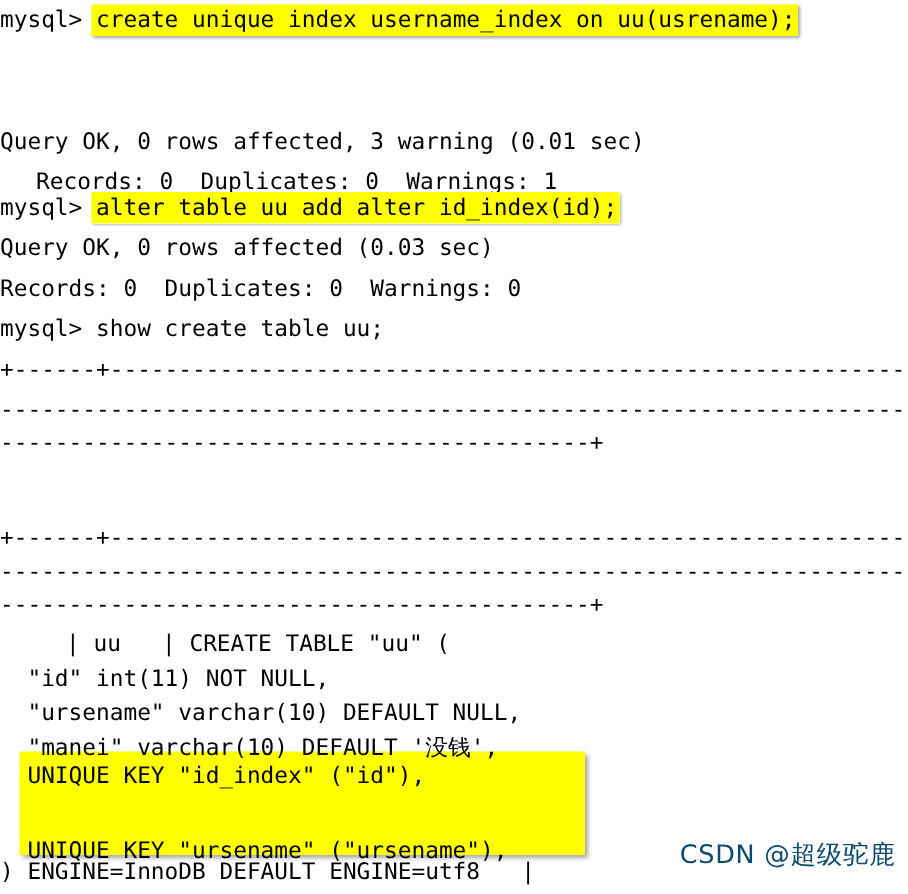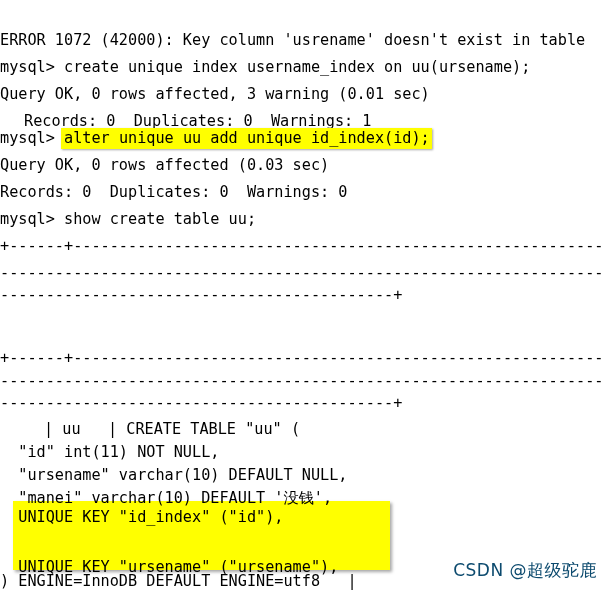--- a/index.html
+++ b/index.html
@@ -56,27 +56,26 @@
     z-index: 3;
   }
 </style>
 </head>
 <body>
 
 <div id="terminal">
 
   <div class="hl-block" id="hlblock" style="left: 13px; top: 501px; width: 377px; height: 69px;"></div>
 
+  <div class="line" style="top:0px;"><span>mysql&gt; </span><span class="hl">create unique index username_index on uu(usrename);</span></div>
 
-  <div class="line" style="top:27px;">ERROR 1072 (42000): Key column 'usrename' doesn't exist in table</div>
-  <div class="line" style="top:54px;">mysql&gt; create unique index username_index on uu(ursename);</div>
   <div class="line" style="top:81px;">Query OK, 0 rows affected, 3 warning (0.01 sec)</div>
   <div class="line" style="top:108px;margin-left:24px;">Records: 0  Duplicates: 0  Warnings: 1</div>
 
-  <div class="line" style="top:125px;"><span>mysql&gt; </span><span class="hl">alter unique uu add unique id_index(id);</span></div>
+  <div class="line" style="top:125px;"><span>mysql&gt; </span><span class="hl">alter table uu add alter id_index(id);</span></div>
 
   <div class="line" style="top:152px;">Query OK, 0 rows affected (0.03 sec)</div>
   <div class="line" style="top:179px;">Records: 0  Duplicates: 0  Warnings: 0</div>
   <div class="line" style="top:206px;">mysql&gt; show create table uu;</div>
 
   <div class="line" style="top:233px;">+------+-----------------------------------------------------------</div>
   <div class="line" style="top:260px;">------------------------------------------------------------------</div>
   <div class="line" style="top:282px;">-------------------------------------------+</div>
 
   <div class="line" style="top:345px;">+------+-----------------------------------------------------------</div>

